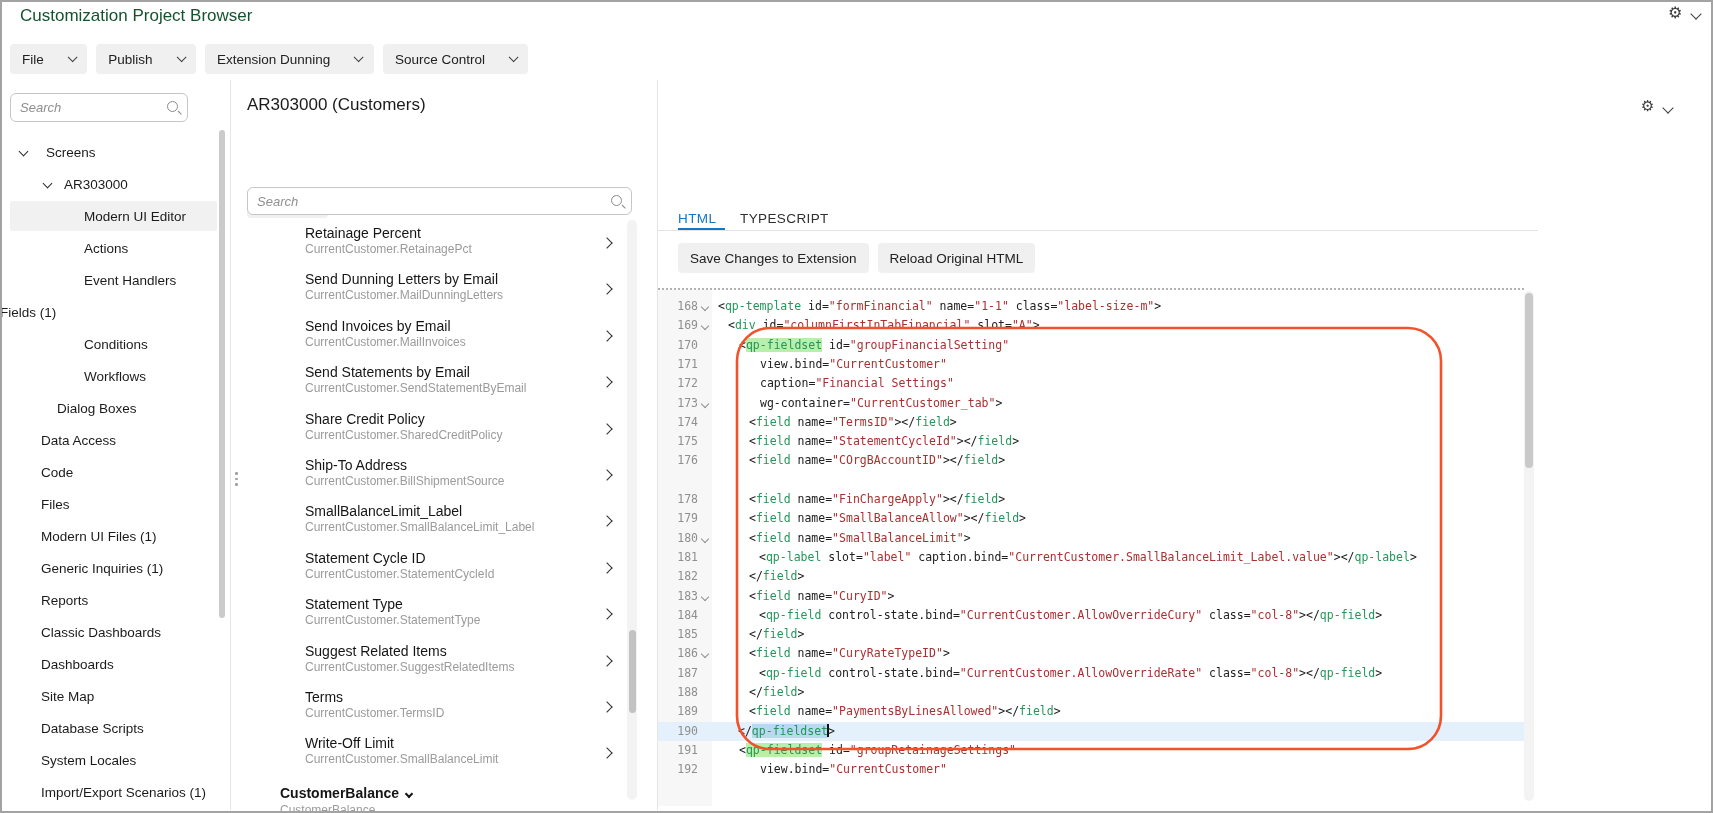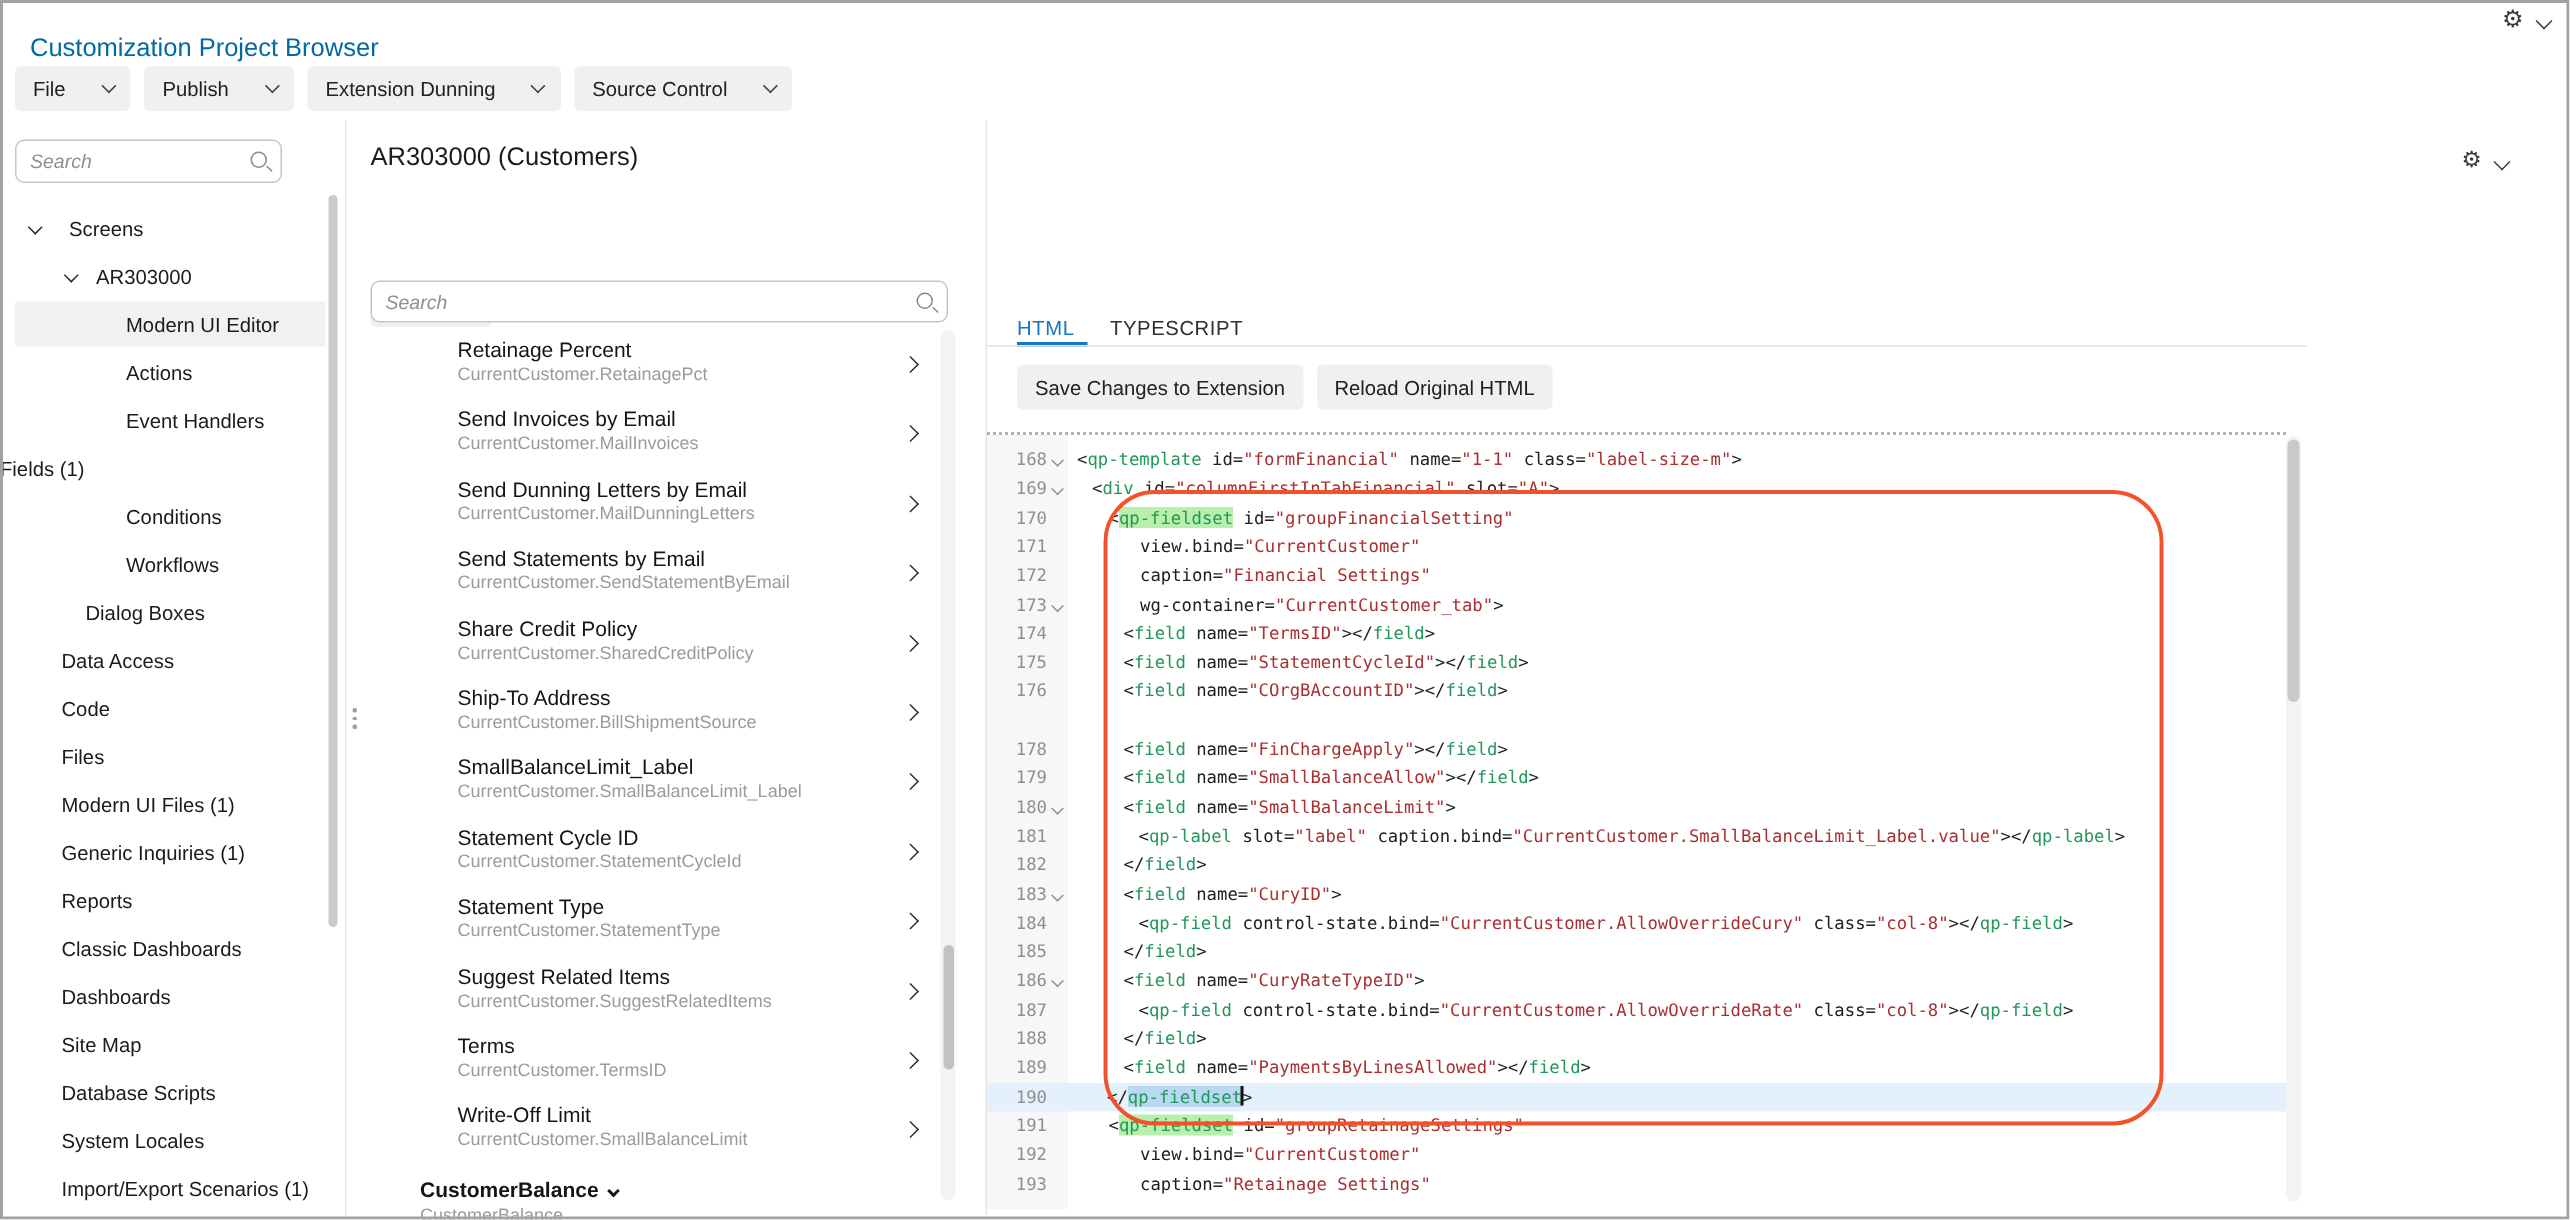--- a/index.html
+++ b/index.html
@@ -3,21 +3,21 @@
 <meta charset="utf-8">
 <style>
   html,body { margin:0; padding:0; }
   body {
     width:1713px; height:813px; position:relative; overflow:hidden;
     background:#fff; font-family:"Liberation Sans", sans-serif; color:#1c1c1c;
   }
   .window-border { position:absolute; inset:0; border:2px solid #a3a3a3; pointer-events:none; z-index:60; }
 
   
-  .app-title { position:absolute; left:20px; top:6px; font-size:17px; color:#0369a1;margin-top:16px; }
+  .app-title { position:absolute; left:20px; top:6px; font-size:17px; color:#14532d; }
   .gear { font-family:"DejaVu Sans", sans-serif; color:#3d3d3d; position:absolute; }
   .gear-top { left:1668px; top:3px; font-size:16px; }
   .gear-main { left:1641px; top:97px; font-size:15px; }
   .cv { display:inline-block; box-sizing:border-box; }
   .cv-down { width:8px; height:8px; border-left:1.7px solid #3d3d3d; border-bottom:1.7px solid #3d3d3d; transform:rotate(-45deg); }
   .cv-right { width:8px; height:8px; border-top:1.8px solid #2e2e2e; border-right:1.8px solid #2e2e2e; transform:rotate(45deg); }
   .cv-abs { position:absolute; }
   .chev-top { left:1692px; top:10px; }
   .chev-main { left:1664px; top:104px; }
 
@@ -233,27 +233,27 @@
   <input type="text" placeholder="Search" style="">
   <span class="mag"></span>
 </div>
 <div class="field-list" id="field-list">
     <div class="field-row">
       <div class="field-name">Retainage Percent</div>
       <div class="field-sub">CurrentCustomer.RetainagePct</div>
       <span class="cv cv-right field-chev"></span>
     </div>
     <div class="field-row">
+      <div class="field-name">Send Dunning Letters by Email</div>
+      <div class="field-sub">CurrentCustomer.MailDunningLetters</div>
+      <span class="cv cv-right field-chev"></span>
+    </div>
+    <div class="field-row">
       <div class="field-name">Send Invoices by Email</div>
       <div class="field-sub">CurrentCustomer.MailInvoices</div>
-      <span class="cv cv-right field-chev"></span>
-    </div>
-    <div class="field-row">
-      <div class="field-name">Send Dunning Letters by Email</div>
-      <div class="field-sub">CurrentCustomer.MailDunningLetters</div>
       <span class="cv cv-right field-chev"></span>
     </div>
     <div class="field-row">
       <div class="field-name">Send Statements by Email</div>
       <div class="field-sub">CurrentCustomer.SendStatementByEmail</div>
       <span class="cv cv-right field-chev"></span>
     </div>
     <div class="field-row">
       <div class="field-name">Share Credit Policy</div>
       <div class="field-sub">CurrentCustomer.SharedCreditPolicy</div>
@@ -332,19 +332,18 @@
     <div class="code-line" style="top: 296.5px;"><span class="ln">183</span><span class="fold"></span><span class="code-text" style="padding-left: 31px;"><span class="seg-p">&lt;</span><span class="seg-t">field</span><span class="seg-p"> name=</span><span class="seg-s">"CuryID"</span><span class="seg-p">&gt;</span></span></div>
     <div class="code-line" style="top: 315.8px;"><span class="ln">184</span><span class="code-text" style="padding-left: 41px;"><span class="seg-p">&lt;</span><span class="seg-t">qp-field</span><span class="seg-p"> control-state.bind=</span><span class="seg-s">"CurrentCustomer.AllowOverrideCury"</span><span class="seg-p"> class=</span><span class="seg-s">"col-8"</span><span class="seg-p">&gt;&lt;/</span><span class="seg-t">qp-field</span><span class="seg-p">&gt;</span></span></div>
     <div class="code-line" style="top: 335.1px;"><span class="ln">185</span><span class="code-text" style="padding-left: 31px;"><span class="seg-p">&lt;/</span><span class="seg-t">field</span><span class="seg-p">&gt;</span></span></div>
     <div class="code-line" style="top: 354.4px;"><span class="ln">186</span><span class="fold"></span><span class="code-text" style="padding-left: 31px;"><span class="seg-p">&lt;</span><span class="seg-t">field</span><span class="seg-p"> name=</span><span class="seg-s">"CuryRateTypeID"</span><span class="seg-p">&gt;</span></span></div>
     <div class="code-line" style="top: 373.7px;"><span class="ln">187</span><span class="code-text" style="padding-left: 41px;"><span class="seg-p">&lt;</span><span class="seg-t">qp-field</span><span class="seg-p"> control-state.bind=</span><span class="seg-s">"CurrentCustomer.AllowOverrideRate"</span><span class="seg-p"> class=</span><span class="seg-s">"col-8"</span><span class="seg-p">&gt;&lt;/</span><span class="seg-t">qp-field</span><span class="seg-p">&gt;</span></span></div>
     <div class="code-line" style="top: 393px;"><span class="ln">188</span><span class="code-text" style="padding-left: 31px;"><span class="seg-p">&lt;/</span><span class="seg-t">field</span><span class="seg-p">&gt;</span></span></div>
     <div class="code-line" style="top: 412.3px;"><span class="ln">189</span><span class="code-text" style="padding-left: 31px;"><span class="seg-p">&lt;</span><span class="seg-t">field</span><span class="seg-p"> name=</span><span class="seg-s">"PaymentsByLinesAllowed"</span><span class="seg-p">&gt;&lt;/</span><span class="seg-t">field</span><span class="seg-p">&gt;</span></span></div>
     <div class="code-line cur" style="top: 431.6px;"><span class="ln">190</span><span class="code-text" style="padding-left: 20px;"><span class="seg-p">&lt;/</span><span class="seg-ts">qp-fieldset</span><span class="caret"></span><span class="seg-p">&gt;</span></span></div>
     <div class="code-line" style="top: 450.9px;"><span class="ln">191</span><span class="code-text" style="padding-left: 21px;"><span class="seg-p">&lt;</span><span class="seg-tg">qp-fieldset</span><span class="seg-p"> id=</span><span class="seg-s">"groupRetainageSettings"</span></span></div>
     <div class="code-line" style="top: 470.2px;"><span class="ln">192</span><span class="code-text" style="padding-left: 42px;"><span class="seg-p">view.bind=</span><span class="seg-s">"CurrentCustomer"</span></span></div>
-    <div class="code-line" style="top: 489.5px;"><span class="ln">193</span><span class="code-text" style="padding-left: 42px;"><span class="seg-p">caption=</span><span class="seg-s">"Retainage Settings"</span></span></div>
   </div>
 <svg class="annotation-svg" width="866" height="516">
   <rect x="79" y="38" width="704" height="421" rx="33" fill="none" stroke="#f2512a" stroke-width="2.6"></rect>
 </svg>
 <div class="ed-track"></div>
 <div class="ed-thumb"></div>
 
 </body></html>

